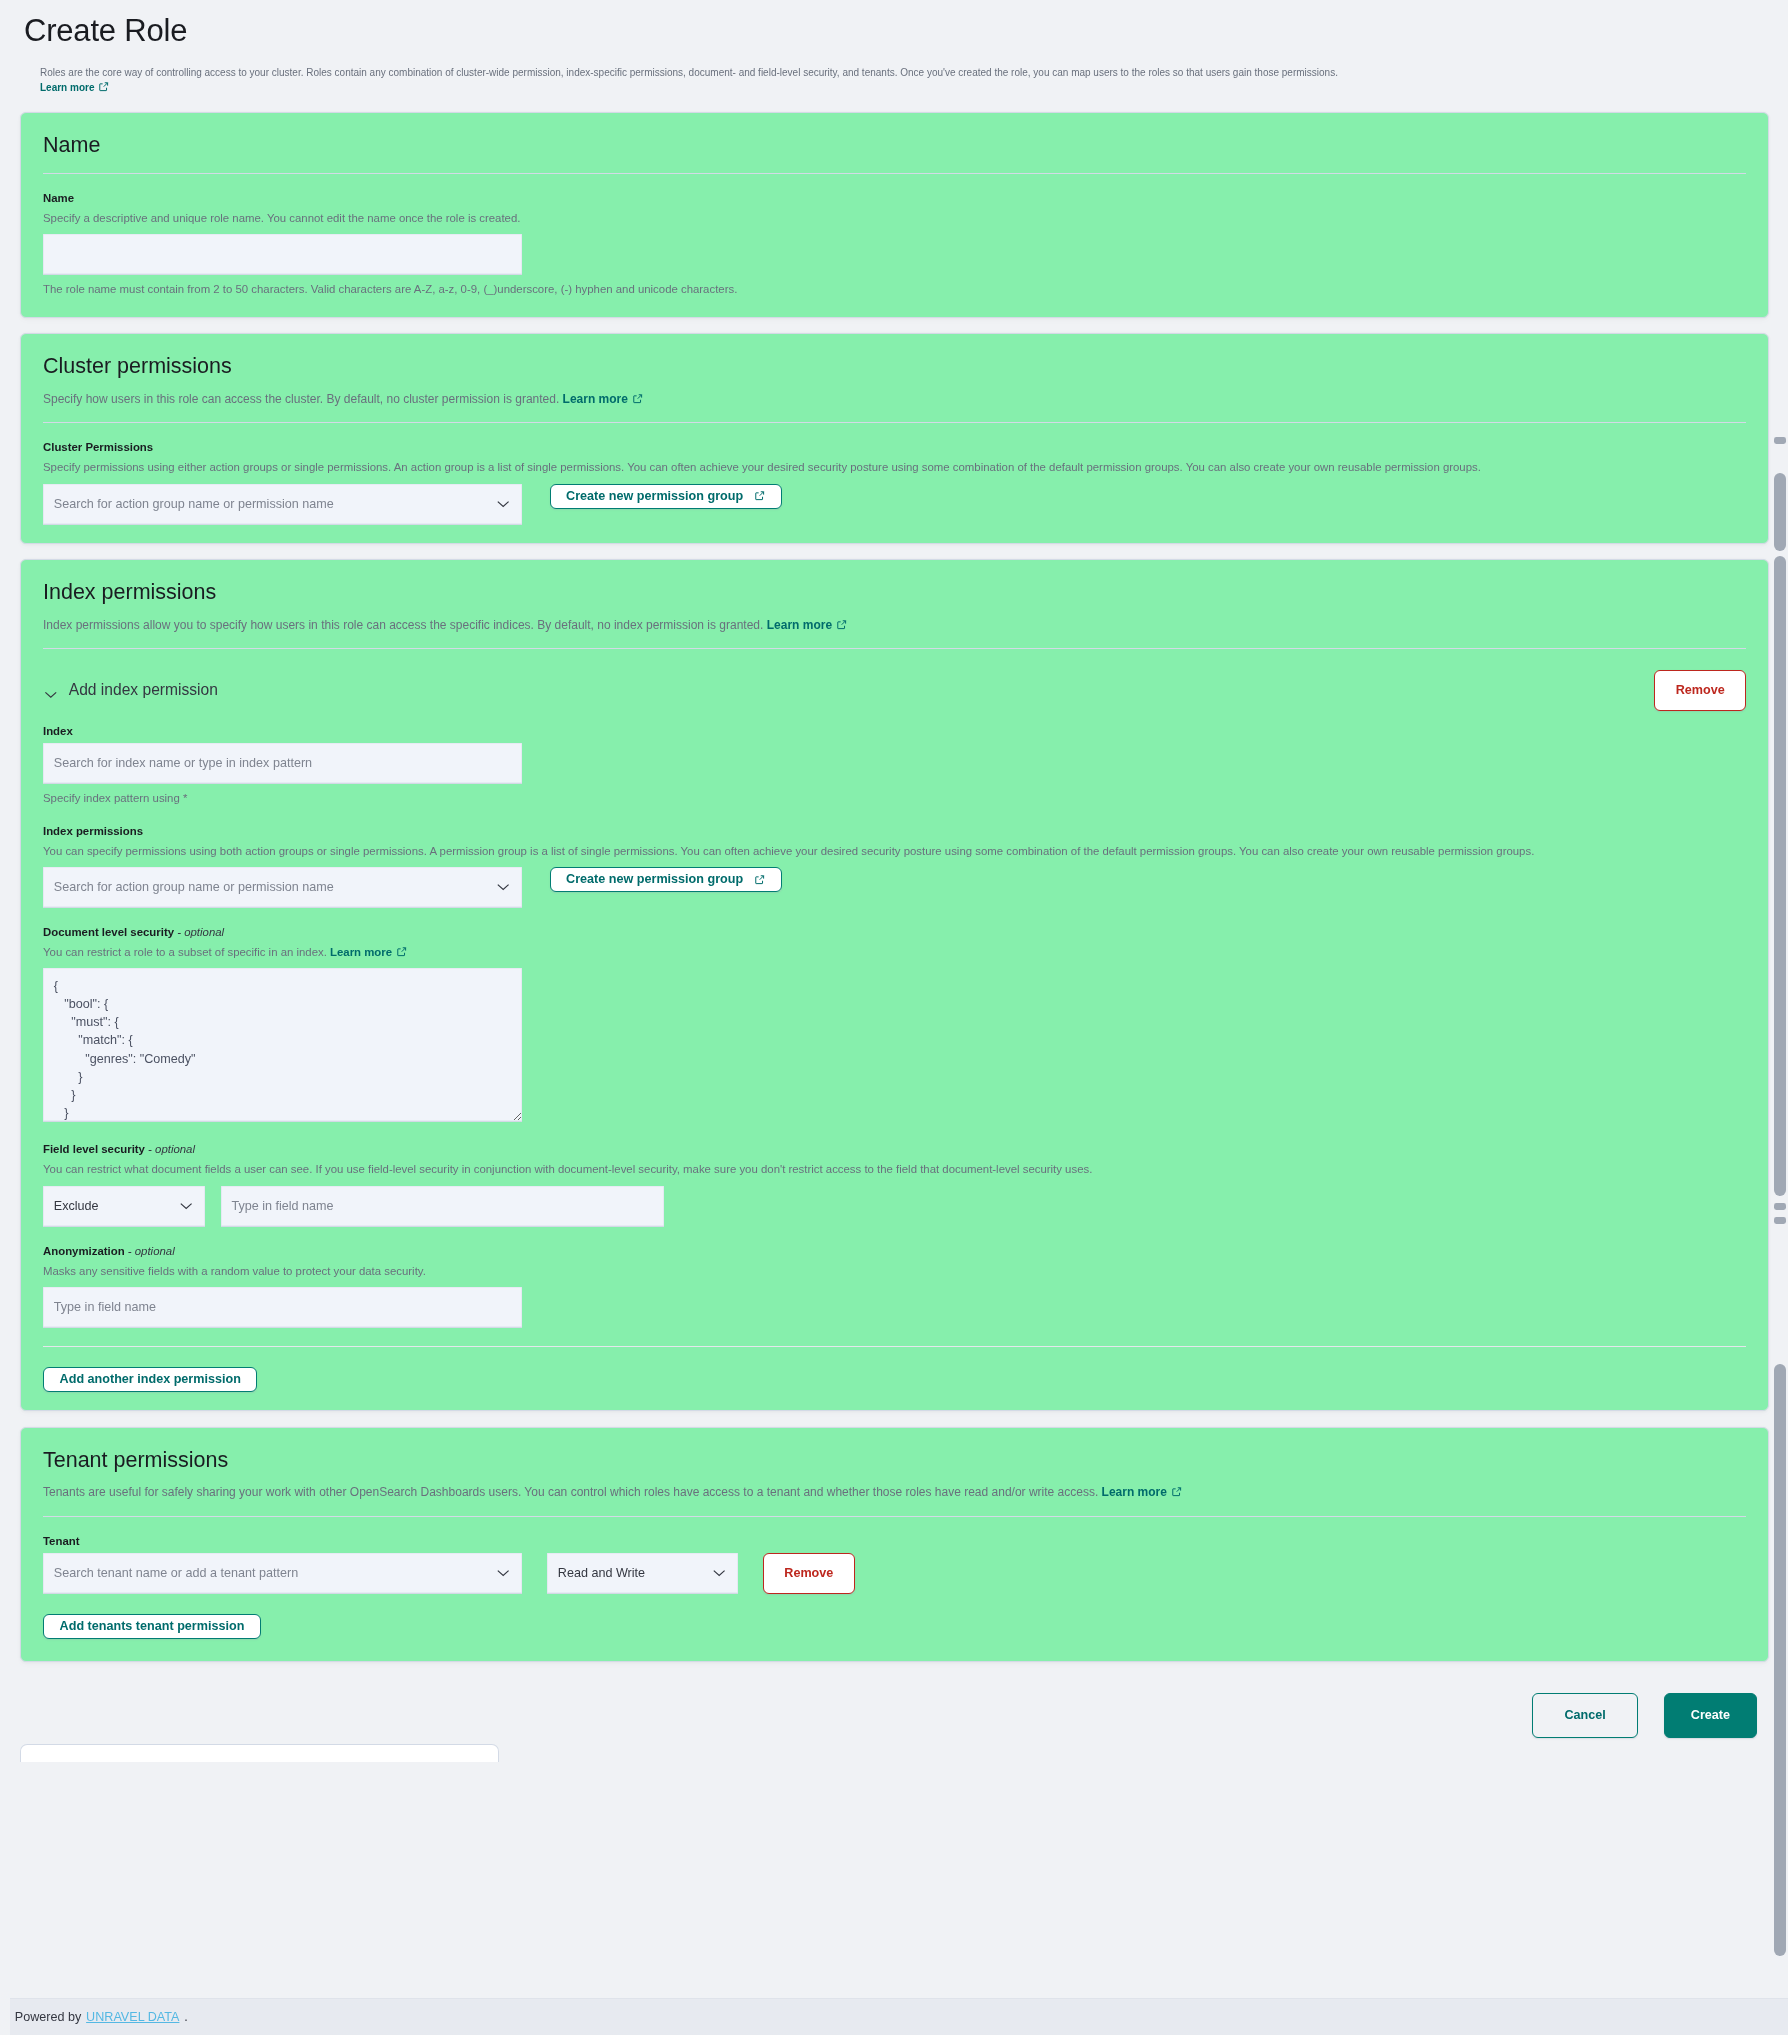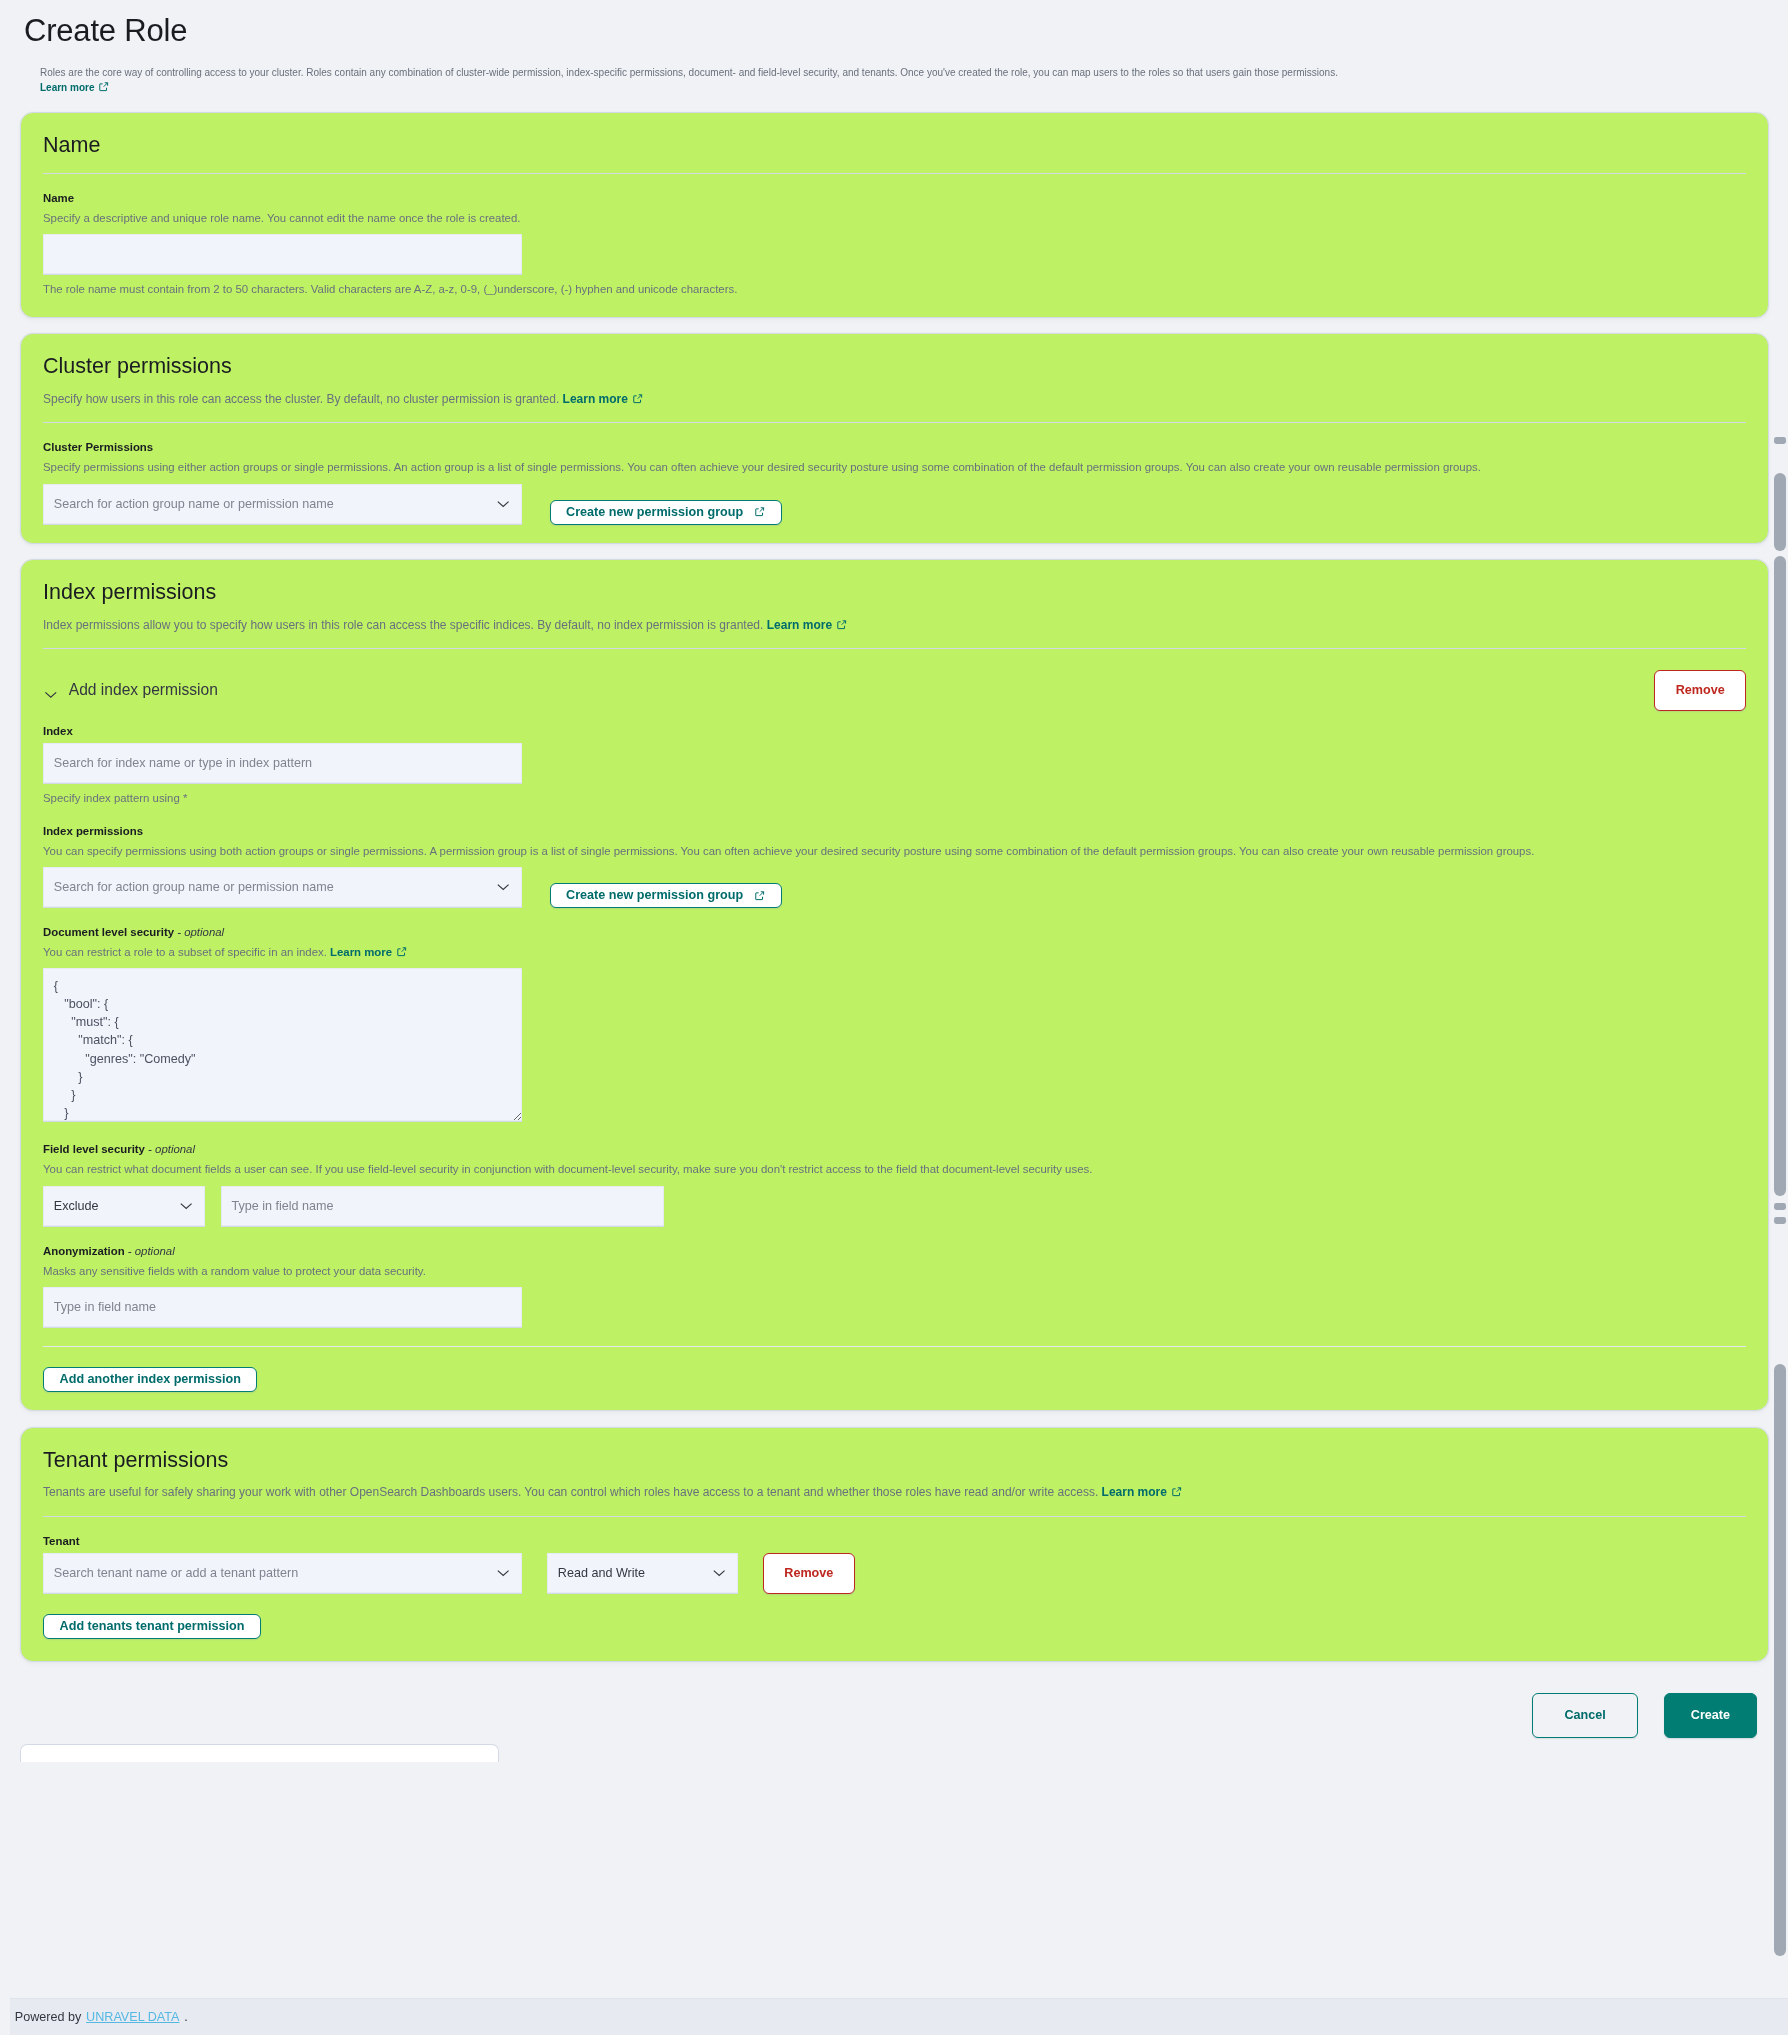--- a/index.html
+++ b/index.html
@@ -50,23 +50,23 @@
   .ext-icon {
     display: inline-block;
     width: 11.4px; height: 11.4px;
     vertical-align: -1.2px;
     margin-left: 3.6px;
   }
   .ext-icon svg { display: block; width: 11.4px; height: 11.4px; }
 
   
   .panel {
-    background: #bef264;
+    background: #86efac;
     border: 0.6px solid #d3dae6;
-    border-radius: 13px;
+    border-radius: 6px;
     margin: 0 20px 15.6px 20px;
     box-shadow: 0 0.6px 3px rgba(0,0,0,0.04), 0 2.4px 6px rgba(0,0,0,0.02);
   }
   .panel-inner { padding: 20.3px 22px 18px 22px; }
 
   .panel-title {
     font-size: 21.5px;
     font-weight: 400;
     color: #1a1c21;
     margin: 0 0 9.6px 0;
@@ -142,21 +142,21 @@
   .chevron {
     position: absolute;
     right: 12px;
     top: 50%;
     transform: translateY(-50%);
     pointer-events: none;
     width: 14.4px; height: 8.4px;
   }
   .chevron svg { display: block; }
 
-  .row { display: flex; align-items: flex-end; gap: 27.5px; }
+  .row { display: flex; align-items: flex-start; gap: 27.5px; }
 
   
   .btn {
     font-family: "Liberation Sans", sans-serif;
     font-size: 12.6px;
     font-weight: bold;
     border-radius: 6px;
     cursor: pointer;
     display: inline-flex;
     align-items: center;

